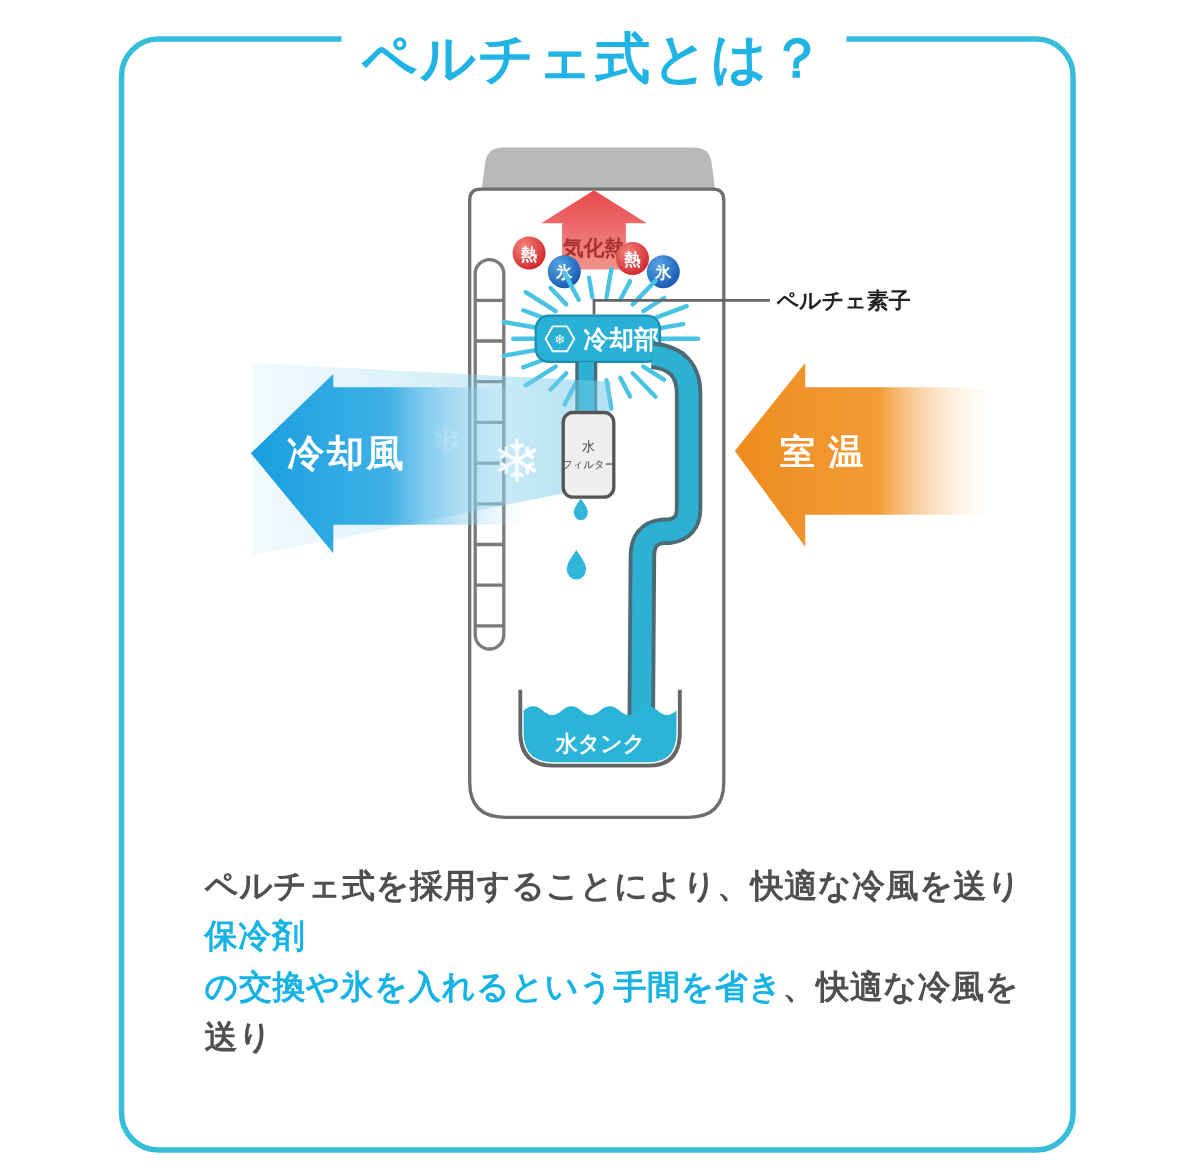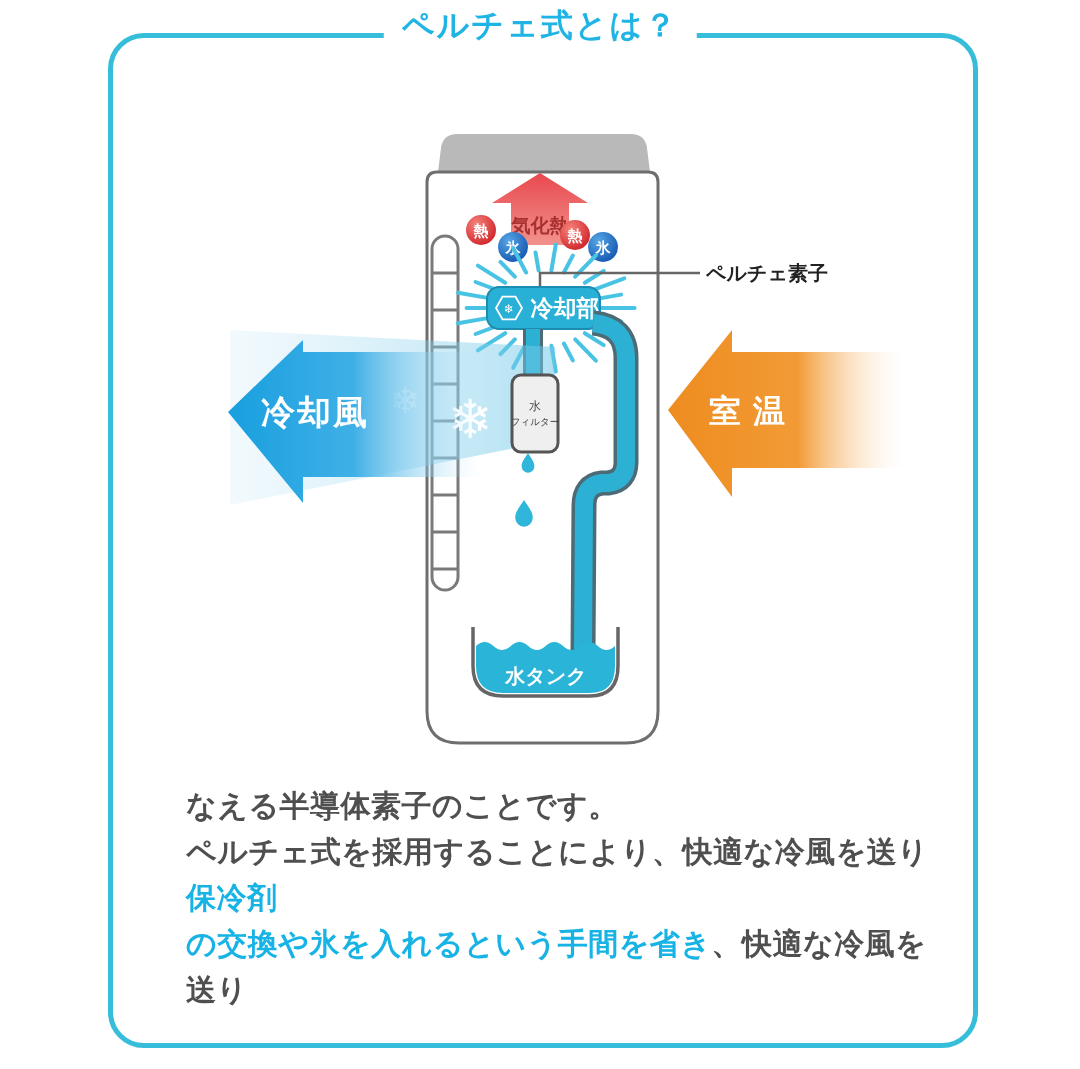--- a/index.html
+++ b/index.html
@@ -1,21 +1,21 @@
 <!DOCTYPE html>
 <html><head>
 <meta charset="utf-8">
 <style>
   html,body{margin:0;padding:0;background:#fff;}
   .canvas{position:relative;width:1080px;height:1069px;background:#fff;overflow:hidden;
           font-family:"Liberation Sans","DejaVu Sans",sans-serif;}
   .frame{position:absolute;left:108px;top:33px;width:860px;height:1005px;
          border:5px solid #35bdda;border-radius:36px;}
-  .title{position:absolute;left:50%;top:4px;transform:translateX(-50%);
-         background:#fff;padding:0 18px;color:#1fb4e4;font-size:32px;font-weight:bold;
+  .title{position:absolute;left:50%;top:20px;transform:translateX(-50%);
+         background:#fff;padding:0 18px;color:#1fb4e4;font-size:50px;font-weight:bold;
          letter-spacing:2px;white-space:nowrap;}
   .diagram{position:absolute;left:150px;top:110px;}
   .para{position:absolute;left:186px;top:783px;width:760px;font-size:30px;font-weight:600;
         color:#4f4f4f;line-height:46px;letter-spacing:0.5px;}
   .para .hl{color:#17b3e5;font-weight:bold;}
   #rays line{stroke:#49c3e3;stroke-width:4;stroke-linecap:round;}
   svg text{font-family:"Liberation Sans","DejaVu Sans",sans-serif;}
 </style>
 </head>
 <body>
@@ -153,18 +153,17 @@
       <text x="165" y="314" text-anchor="middle" font-size="34" font-weight="bold" fill="#ffffff" letter-spacing="2">冷却風</text>
     </g>
 
     <g>
       <path d="M518,300 L582,220 L582,242 L755,242 L755,358 L582,358 L582,387 Z" fill="url(#gradOrange)"></path>
       <text x="603" y="312" text-anchor="middle" font-size="32" font-weight="bold" fill="#ffffff" letter-spacing="12">室温</text>
     </g>
   </svg>
 
   <div class="para">
-    <div><span>なえる半導体素子のことです。</span></div>
     <div><span>ペルチェ式を採用することにより、快適な冷風を送り</span><span class="hl">保冷剤</span></div>
     <div><span class="hl">の交換や氷を入れるという手間を省き</span><span>、快適な冷風を送り</span></div>
 
   </div>
 </div>
 
 </body></html>

